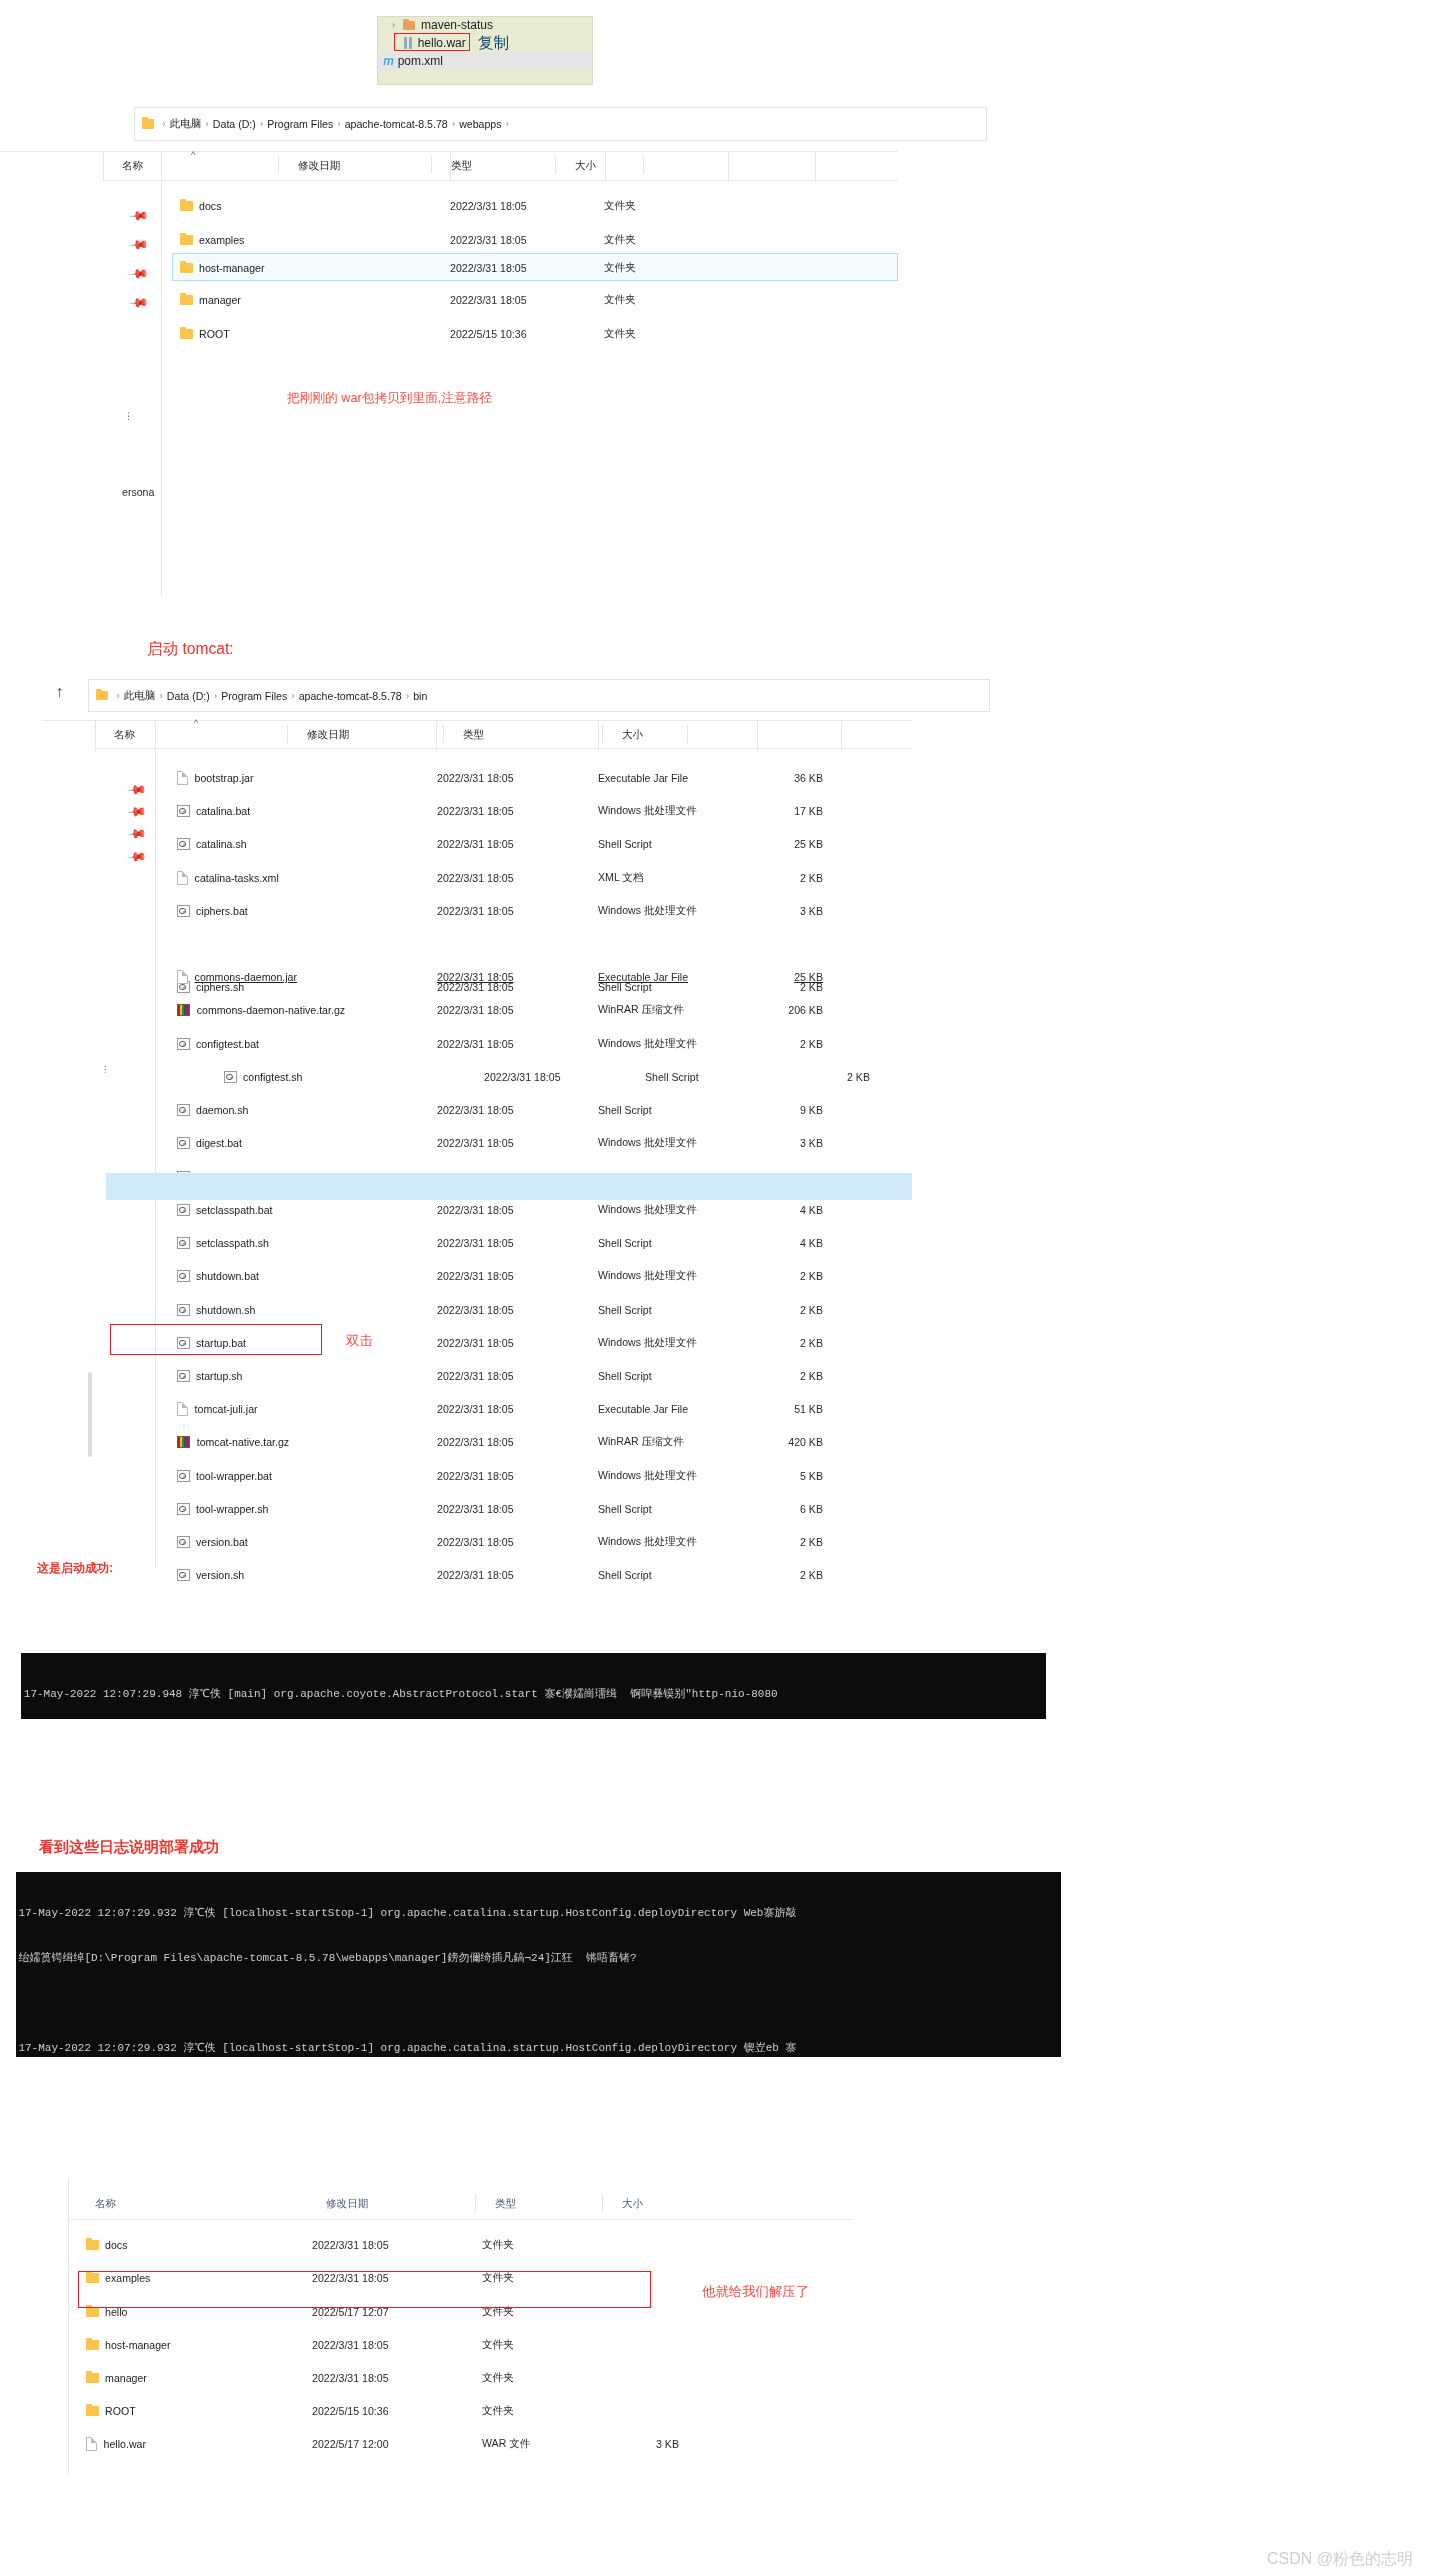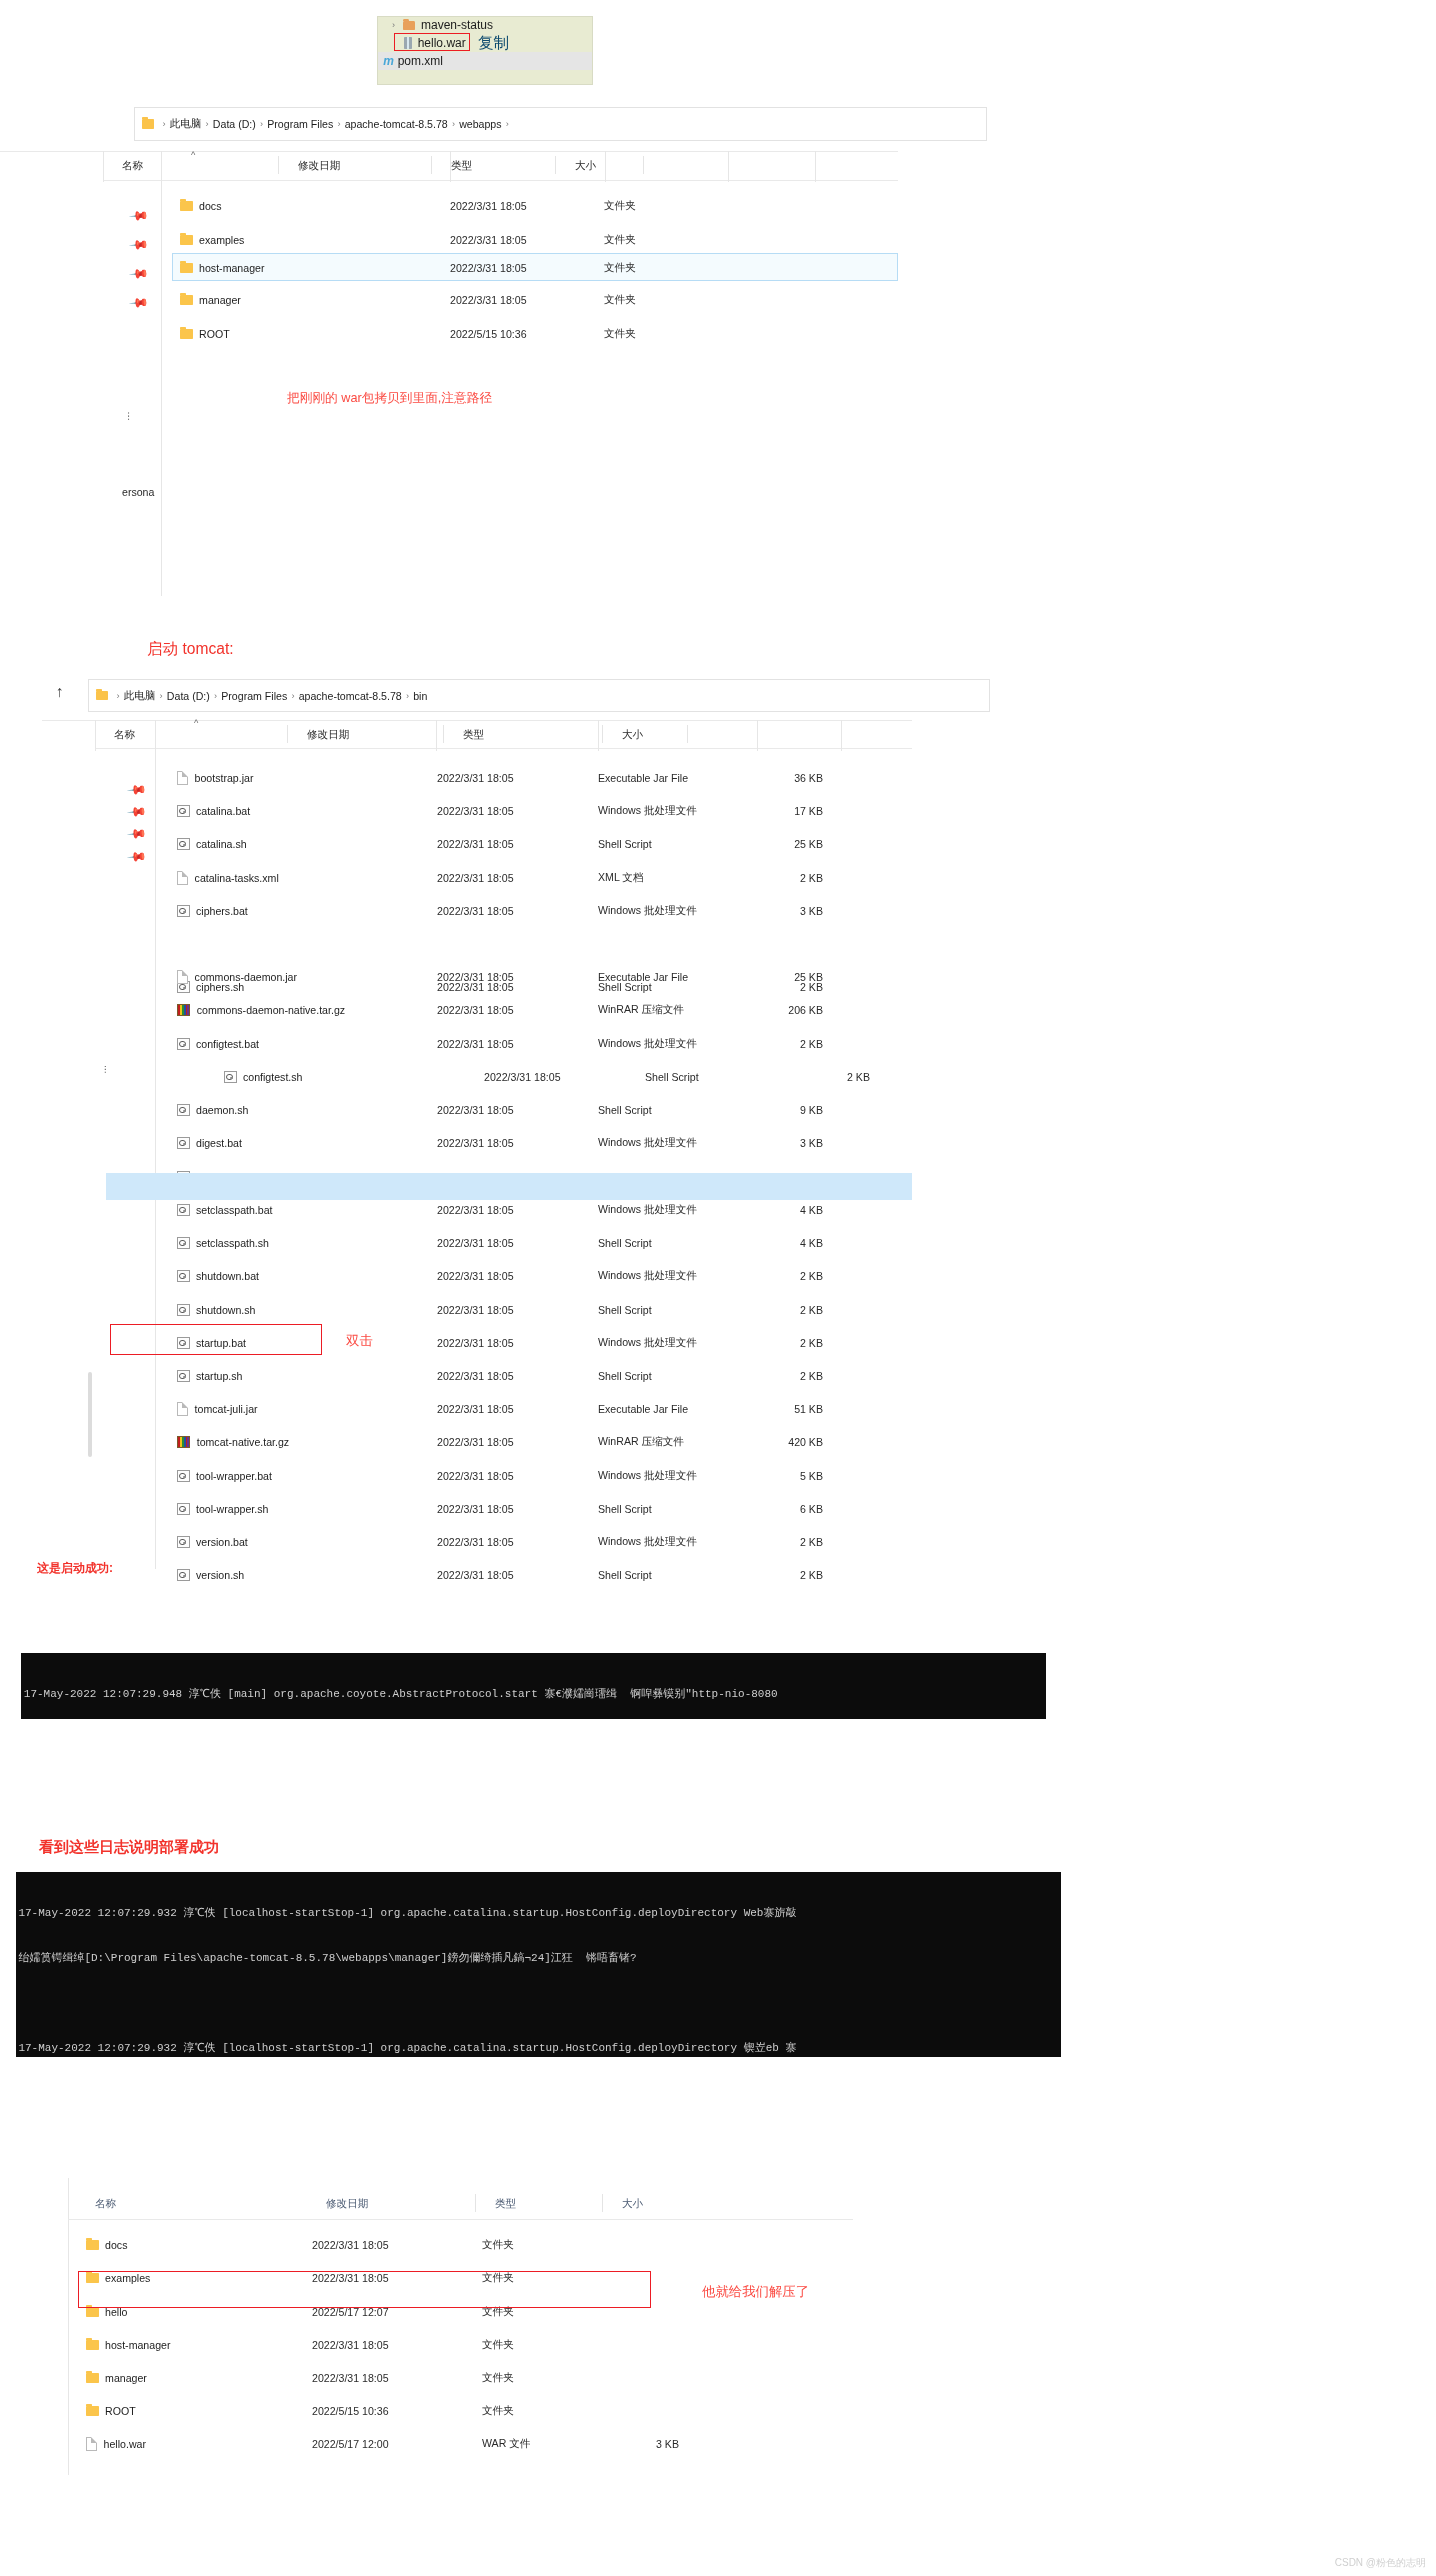--- a/index.html
+++ b/index.html
@@ -107,21 +107,21 @@
     white-space:pre;
   }
   .console .ln{display:block;}
   .console .blank{display:block;height:15px;}
 
   
   .vline{background:#e6e6e6;width:0.7px;}
   .hline{background:#e9e9e9;height:0.7px;}
 
   #watermark{
-    right:10px;bottom:5.7px;color:#cfcfcf;font-size:10px;
+    right:23px;bottom:5.7px;color:#cfcfcf;font-size:16px;
   }
 </style>
 </head>
 <body>
 
 <div class="abs" id="ide-tree">
   <div class="row">
     <span class="chev">›</span>
     <span class="fold-orange"></span>
     <span>maven-status</span>
@@ -345,21 +345,21 @@
       <div class="filerow">
         <span class="fr-name" style="width:260px">
           <span class="ico-bat"></span>
           <span>ciphers.sh</span>
         </span>
         <span class="fr-date" style="width:161px">2022/3/31 18:05</span>
         <span class="fr-type" style="width:157px">Shell Script</span>
         <span class="fr-size" style="width:68px">2 KB</span>
       </div>
     </div>
-    <div class="abs" style="left: 177px; top: 965px; width: 735px; height: 24px;">
+    <div class="abs" style="left: 177px; top: 965px; width: 735px; height: 24px; text-decoration: underline;">
       <div class="filerow">
         <span class="fr-name" style="width:260px">
           <span class="ico-file"></span>
           <span>commons-daemon.jar</span>
         </span>
         <span class="fr-date" style="width:161px">2022/3/31 18:05</span>
         <span class="fr-type" style="width:157px">Executable Jar File</span>
         <span class="fr-size" style="width:68px">25 KB</span>
       </div>
     </div>

